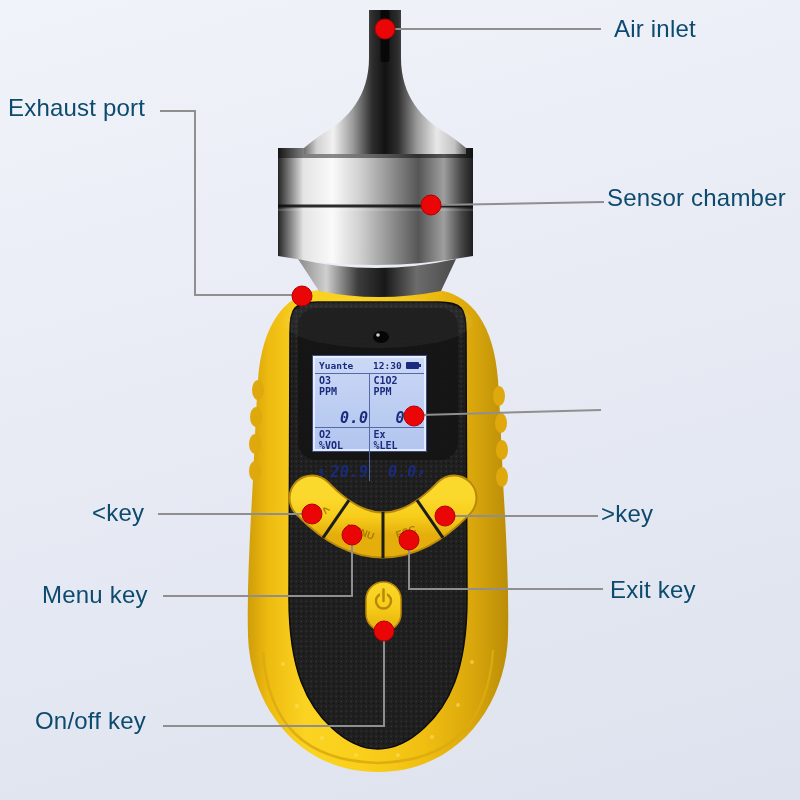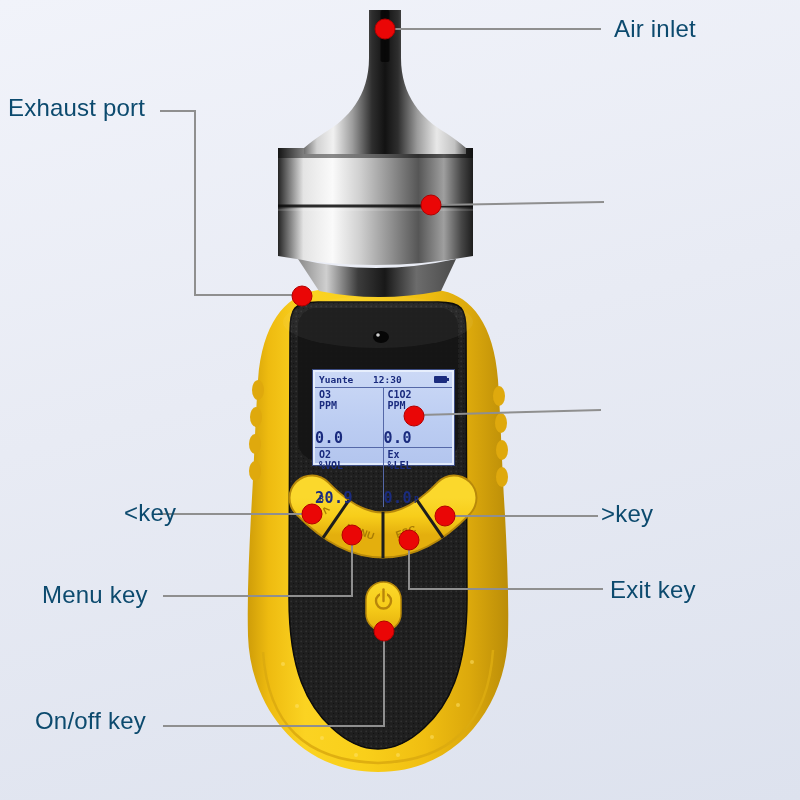--- a/index.html
+++ b/index.html
@@ -11,21 +11,21 @@
   #stage{position:absolute;left:0;top:0;width:800px;height:800px;}
   svg{position:absolute;left:0;top:0;}
   #device-svg{z-index:1;}
   #overlay-svg{z-index:3;pointer-events:none;}
   .callout{
     position:absolute;z-index:4;font-size:24px;color:#0c4a6e;
     white-space:nowrap;line-height:1.15;letter-spacing:.2px;
   }
   
   #lcd{
-    position:absolute;z-index:2;left:313px;top:370px;width:141px;height:95px;
+    position:absolute;z-index:2;left:313px;top:356px;width:113px;height:95px;
     background:linear-gradient(180deg,#ccd9f6 0%,#bccdf2 55%,#b3c5ee 100%);
     box-shadow:0 0 0 1px #3c4c82, inset 0 0 0 2px rgba(240,246,255,.75);
     font-family:"DejaVu Sans Mono", monospace;
     color:#1a2b7e;font-weight:bold;
   }
   #lcd .hdr{
     position:absolute;left:2px;right:2px;top:2px;height:15px;
     border-bottom:1px solid #5568a8;font-size:9.5px;
   }
   #lcd .hdr .brand{position:absolute;left:4px;top:2px;}
@@ -39,21 +39,21 @@
     background:#1a2b7e;
   }
   #lcd .grid{
     position:absolute;left:2px;right:2px;top:18px;bottom:2px;
     display:grid;grid-template-columns:1fr 1fr;grid-template-rows:1fr 1fr;
   }
   #lcd .cell{position:relative;}
   #lcd .cell.bR{border-right:1px solid #5568a8;}
   #lcd .cell.bB{border-bottom:1px solid #5568a8;}
   #lcd .ct{display:flex;justify-content:space-between;padding:1px 5px 0 4px;font-size:10px;flex-direction:column;}
-  #lcd .cv{text-align:left;font-size:15px;margin-top:18px;letter-spacing:.5px;}
+  #lcd .cv{text-align:right;font-size:15px;margin-top:12px;letter-spacing:.5px;font-style:italic;}
   #lcd .pfx{position:absolute;left:4px;bottom:3px;font-size:8px;}
   #lcd .sfx{font-size:8px;margin-left:2px;}
 </style>
 </head>
 <body>
 
 <div id="stage">
 
   <svg id="device-svg" width="800" height="800" viewBox="0 0 800 800">
     <defs>
@@ -257,19 +257,20 @@
       <circle cx="312" cy="514" r="10"></circle>
       <circle cx="445" cy="516" r="10"></circle>
       <circle cx="352" cy="535" r="10"></circle>
       <circle cx="409" cy="540" r="10"></circle>
       <circle cx="384" cy="631" r="10"></circle>
     </g>
   </svg>
 
   <div class="callout" style="left:614px;top:15px;">Air inlet</div>
   <div class="callout" style="left:8px;top:94px;">Exhaust port</div>
-  <div class="callout" style="left:92px;top:499px;margin-left:32px;">&lt;key</div>
+  <div class="callout" style="left:607px;top:184px;">Sensor chamber</div>
+  <div class="callout" style="left:92px;top:499px;">&lt;key</div>
   <div class="callout" style="left:601px;top:500px;">&gt;key</div>
   <div class="callout" style="left:42px;top:581px;">Menu key</div>
   <div class="callout" style="left:610px;top:576px;text-align:center;">Exit key</div>
   <div class="callout" style="left:35px;top:707px;">On/off key</div>
 
 </div>
 
 </body></html>

